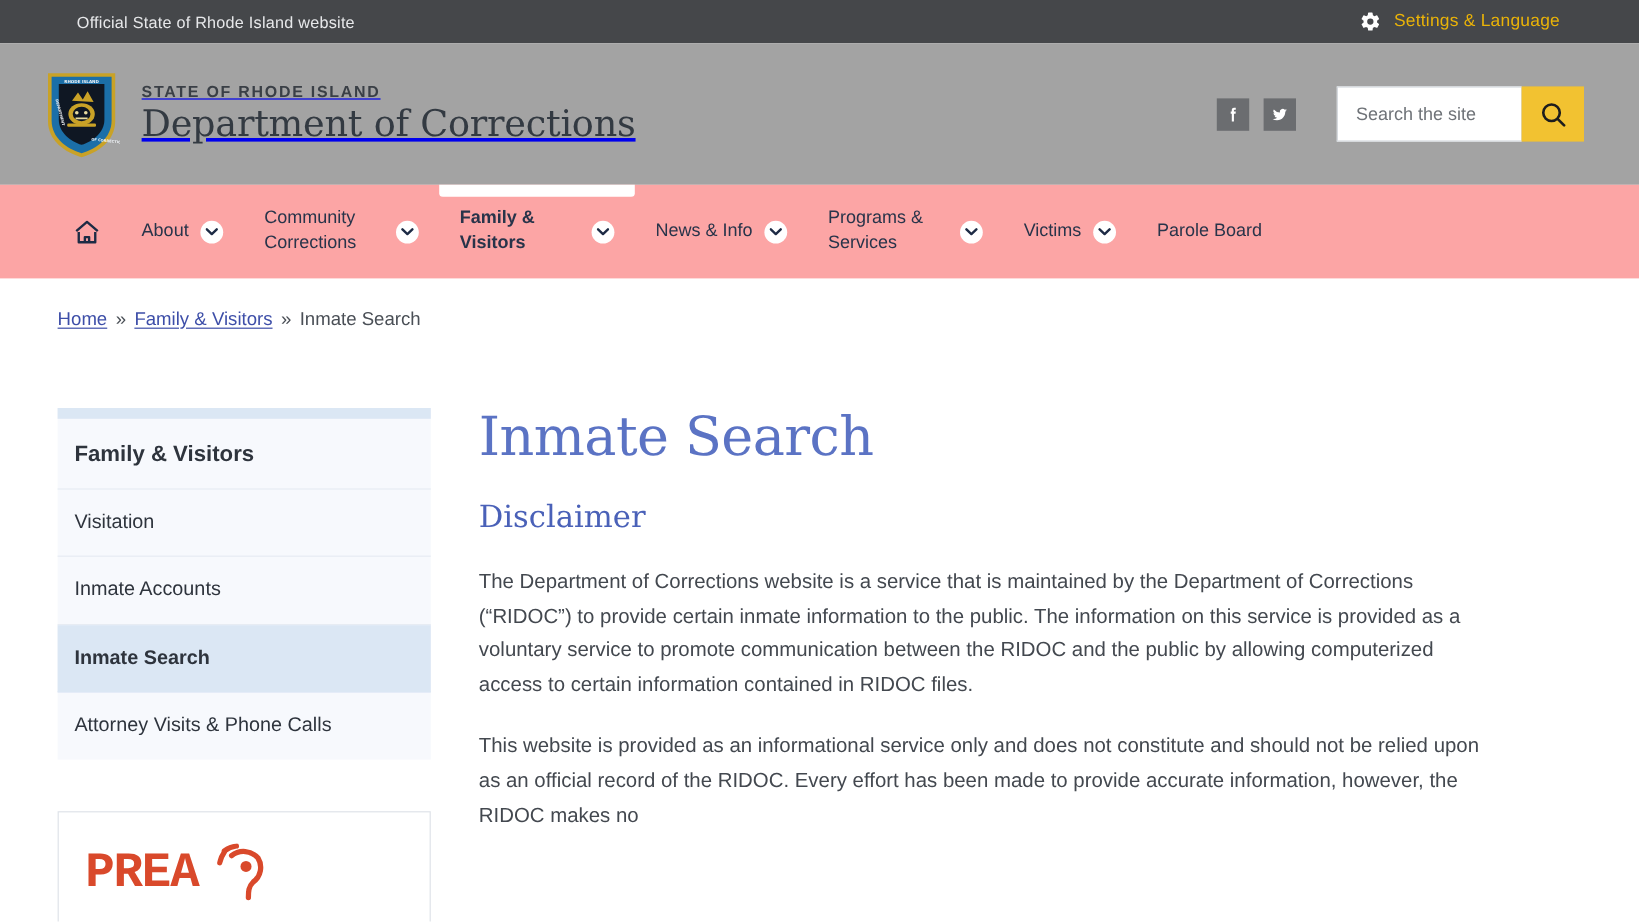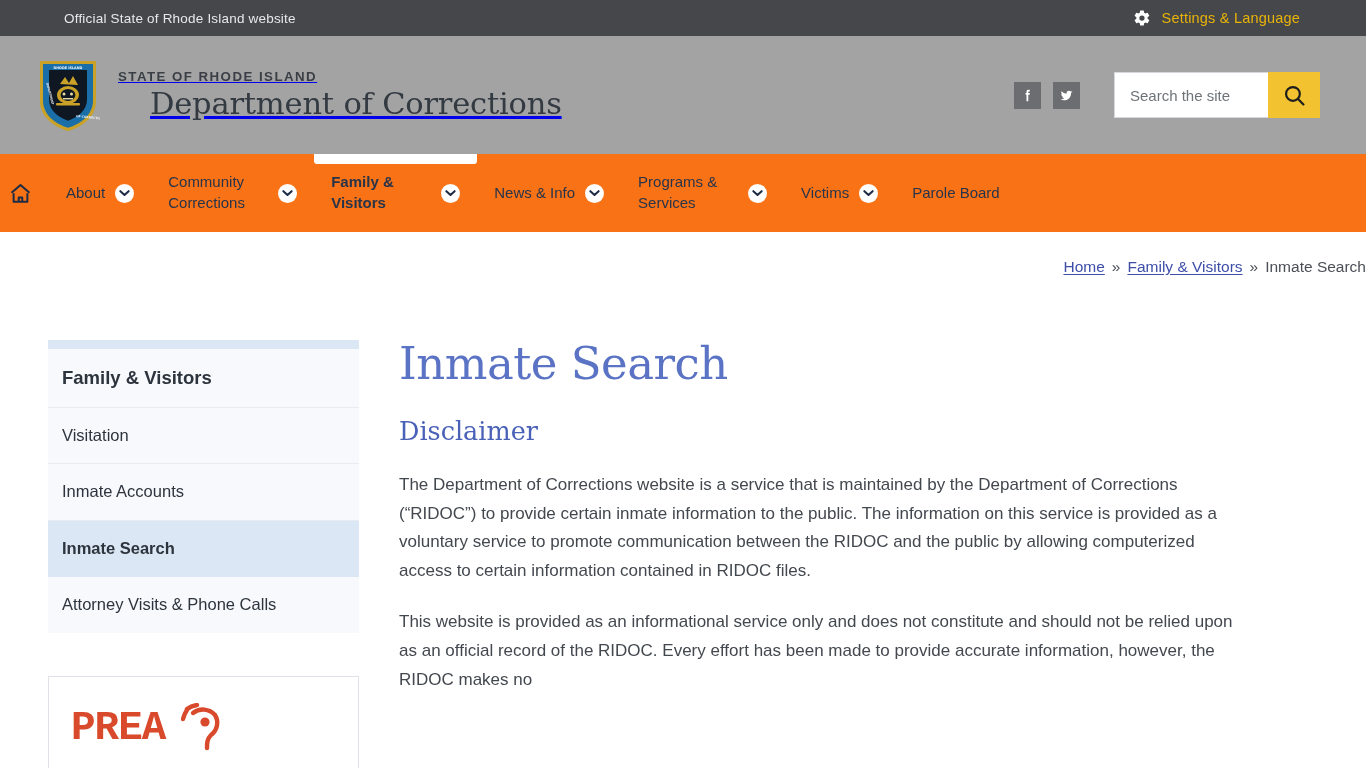--- a/index.html
+++ b/index.html
@@ -55,21 +55,20 @@
     color: #3a3f46;
     font-weight: 600;
   }
   .brand-title {
     font-family: "DejaVu Serif", "Liberation Serif", serif;
     font-size: 30.5px;
     font-weight: 400;
     color: #333a42;
     letter-spacing: -0.2px;
     line-height: 1.1;
-    margin-left: 32px;
   }
   .header-right {
     margin-left: auto;
     display: flex;
     align-items: center;
     gap: 0;
   }
   .social-group { display: flex; gap: 12px; margin-right: 34px; }
   .social-icon {
     width: 27px; height: 27px;
@@ -95,24 +94,25 @@
     width: 52px;
     background: #f2c231;
     border: none;
     display: flex; align-items: center; justify-content: center;
     cursor: pointer;
   }
   .search-btn svg { display: block; }
 
   
   .main-nav {
-    background: #f97316;
+    background: #fca5a5;
     height: 78px;
     display: flex;
     align-items: stretch;
+    padding-left: 52px;
     position: relative;
   }
   .nav-item {
     display: flex;
     align-items: center;
     gap: 10px;
     padding: 0 17px;
     position: relative;
     cursor: pointer;
     color: #28344a;
@@ -141,21 +141,20 @@
   .home-icon { width: 25px; height: 25px; display: block; }
 
   
   .breadcrumb {
     padding: 26px 0 0 48px;
     font-size: 15.5px;
     color: #4a4f56;
     display: flex;
     align-items: center;
     gap: 7px;
-    justify-content: flex-end;
   }
   .breadcrumb a {
     color: #3d4ea8;
     text-decoration: underline;
     text-underline-offset: 2px;
   }
   .crumb-sep { color: #4a4f56; }
 
   
   .page-body {

